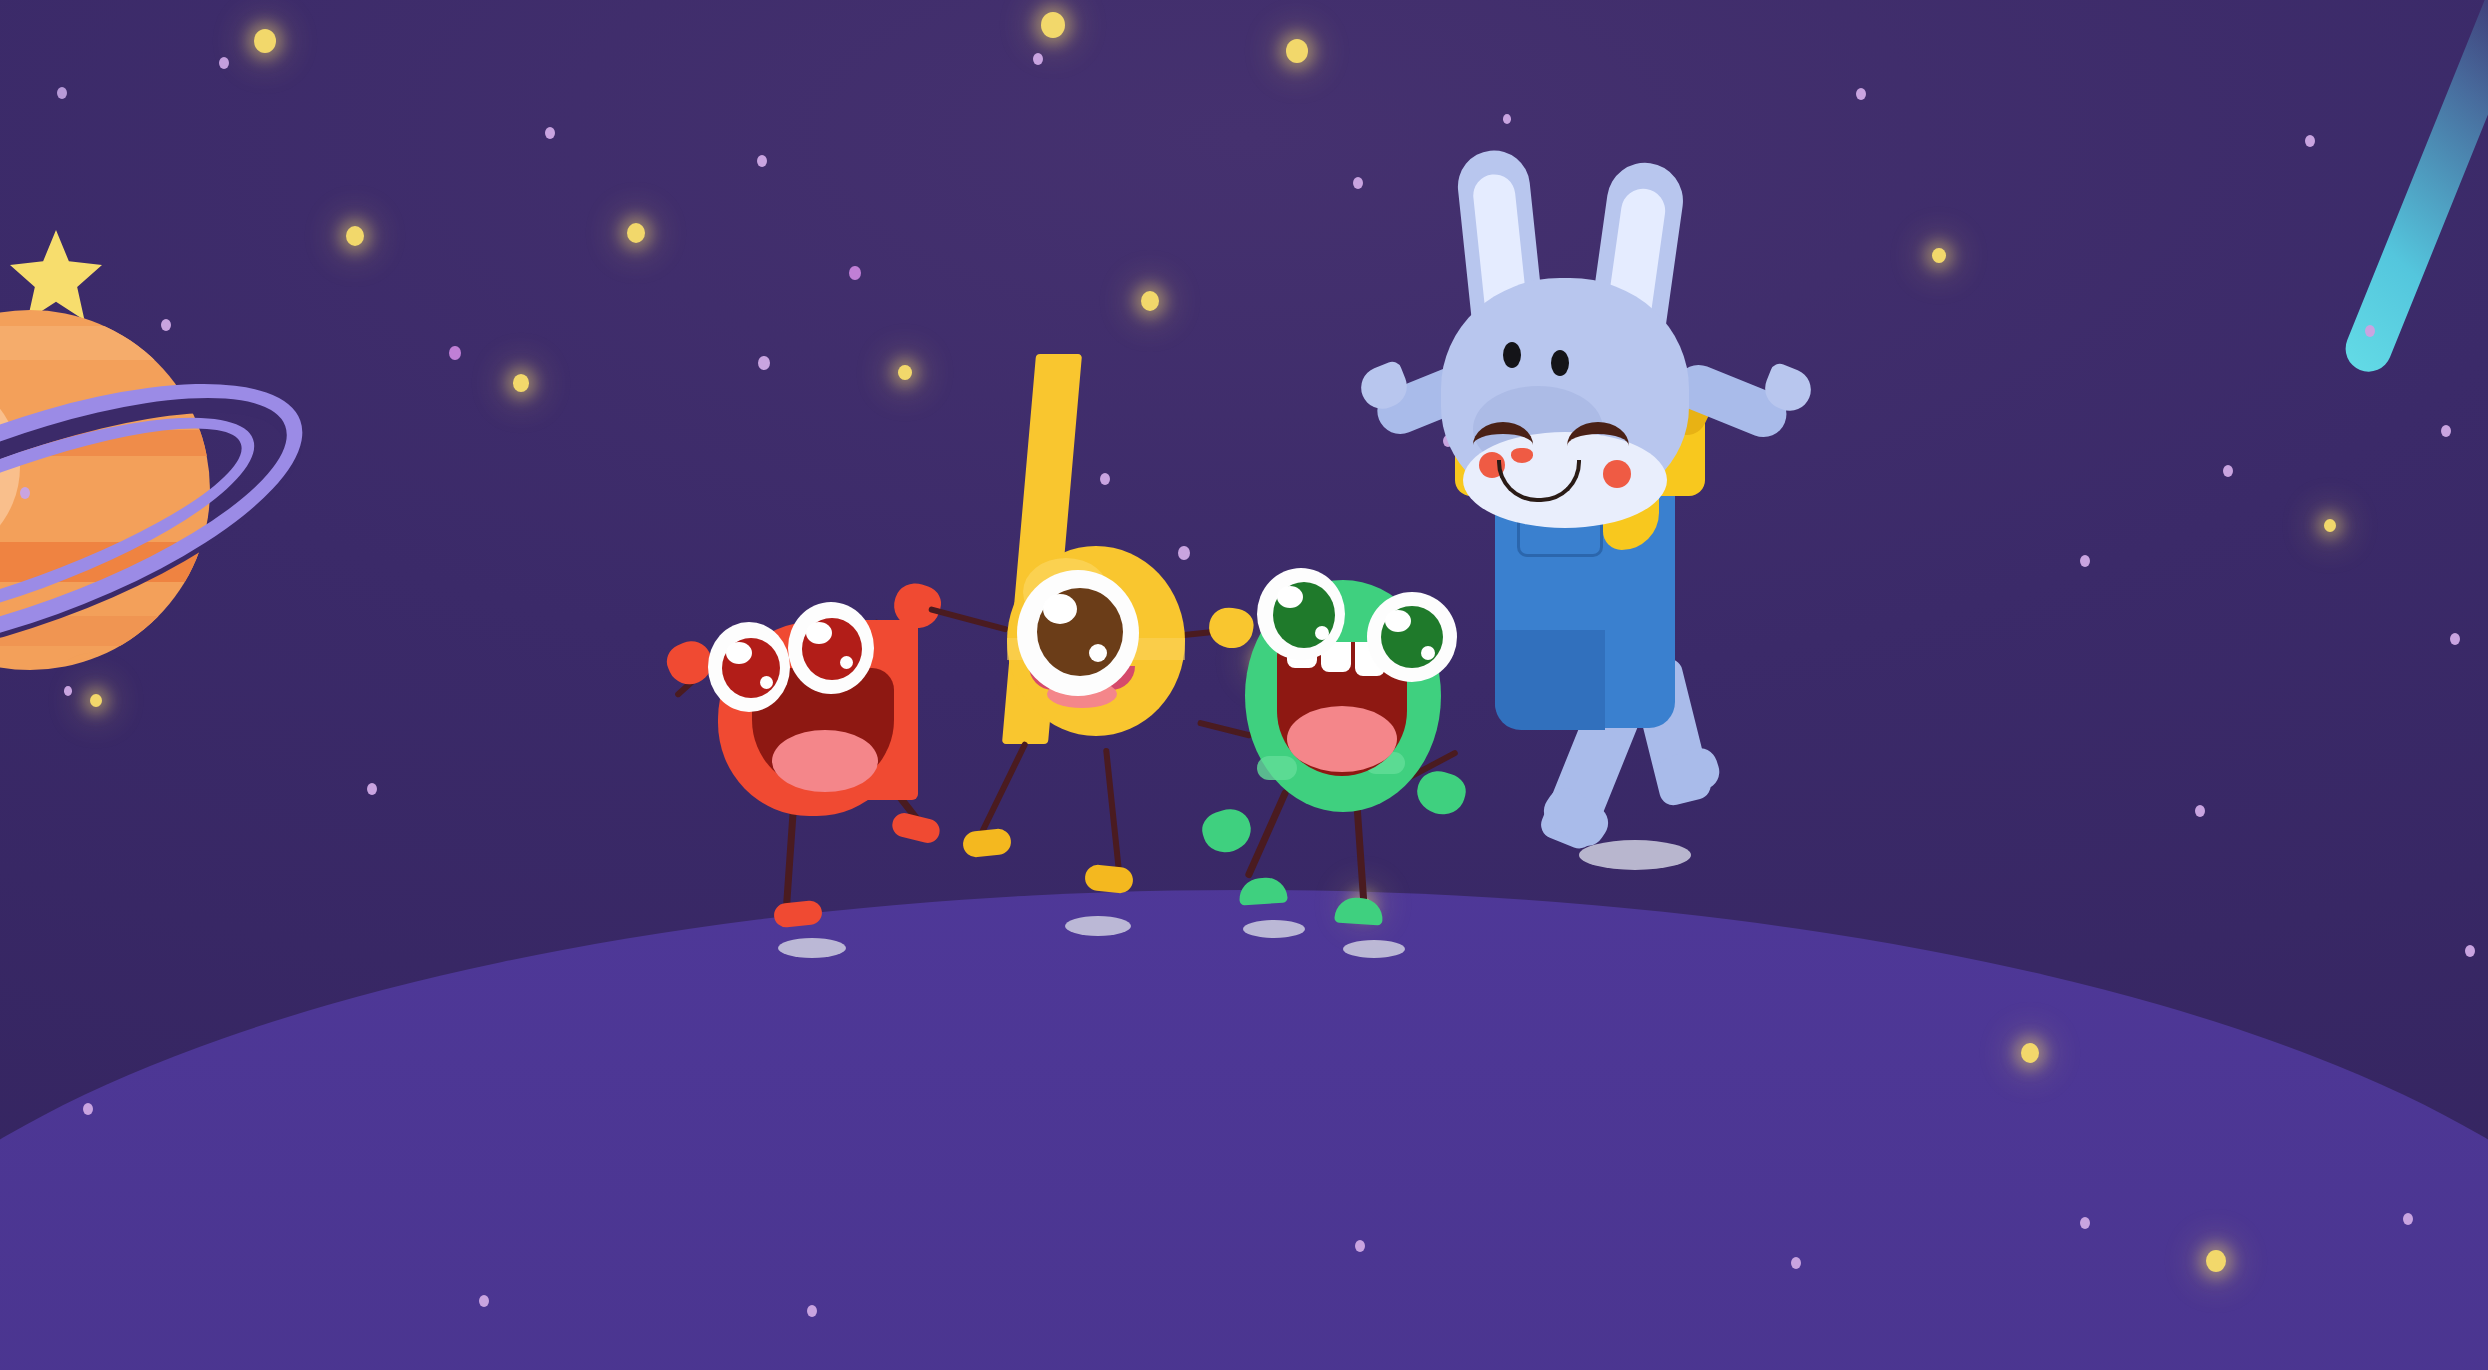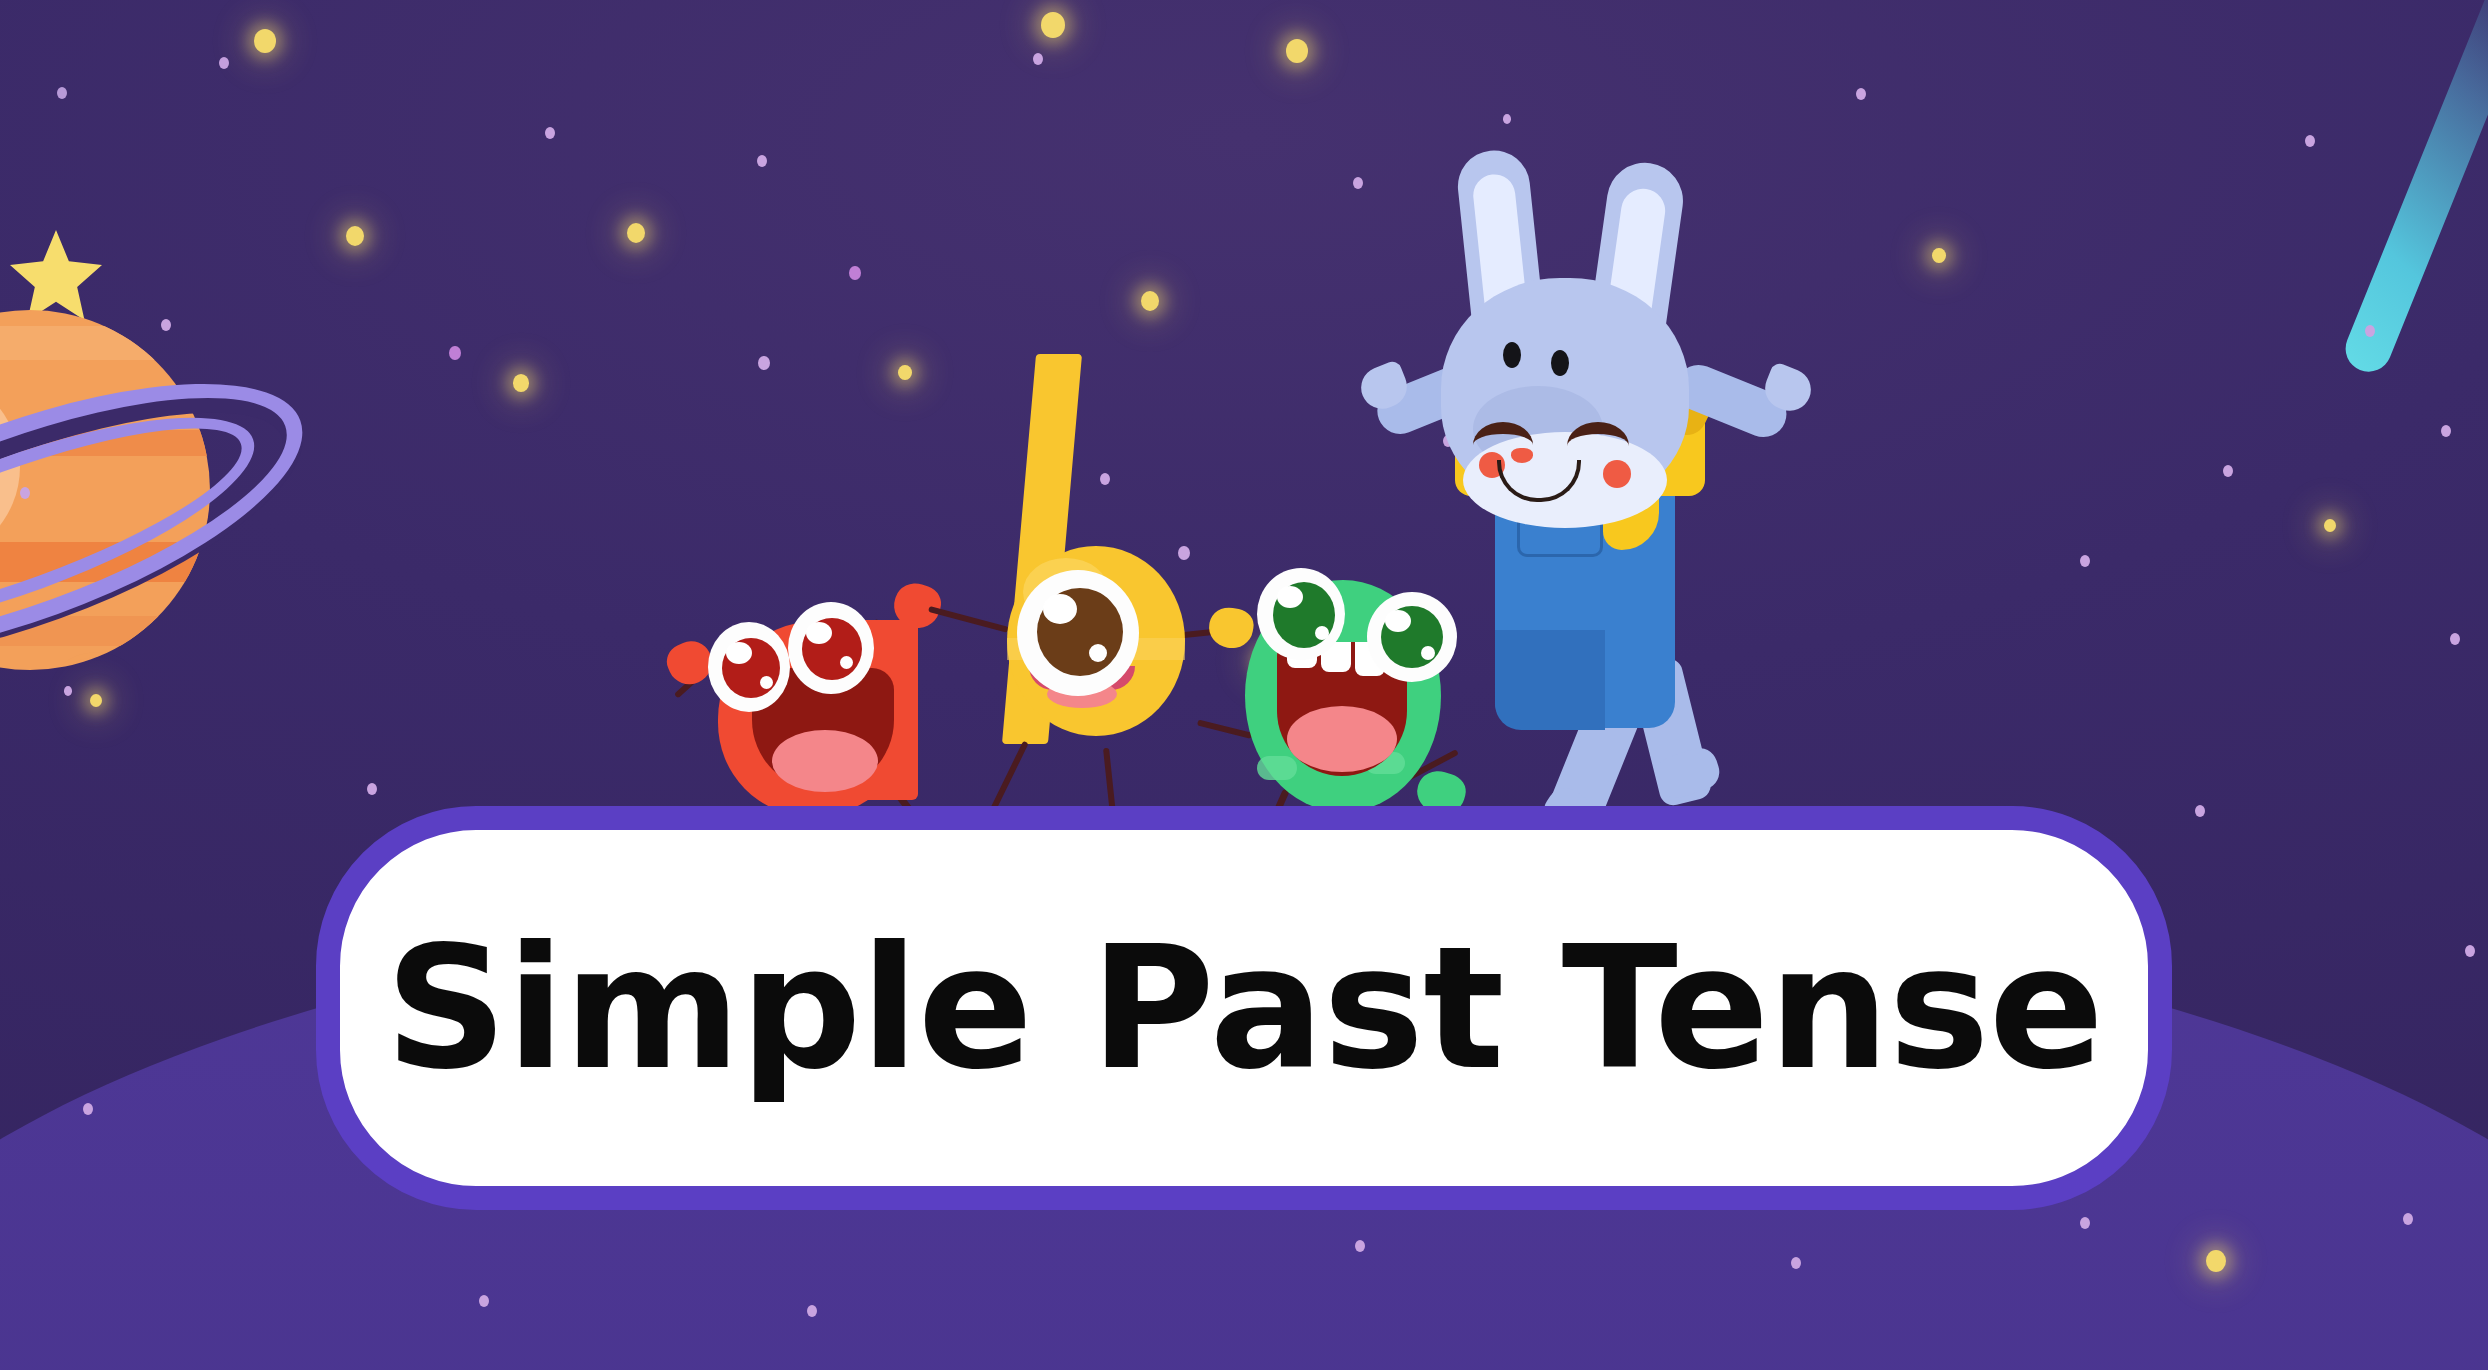--- a/index.html
+++ b/index.html
@@ -289,17 +289,14 @@
     <div style="position:absolute;left:134px;top:292px;width:26px;height:26px;border-radius:50%;background:#ef5b44;"></div>
     <div style="position:absolute;left:258px;top:300px;width:28px;height:28px;border-radius:50%;background:#ef5b44;"></div>
 
     <div style="position:absolute;left:166px;top:288px;width:22px;height:15px;background:#ef5b44;border-radius:50% 50% 60% 60%;"></div>
     <div style="position:absolute;left:152px;top:300px;width:76px;height:38px;border:4px solid #2a1b16;border-top:none;border-radius:0 0 40px 40px;"></div>
 
     <div style="position:absolute;left:198px;top:636px;width:66px;height:42px;background:#a9bbea;border-radius:18px;transform:rotate(34deg);"></div>
     <div style="position:absolute;left:312px;top:592px;width:62px;height:42px;background:#a9bbea;border-radius:18px;transform:rotate(-18deg);"></div>
   </div>
 
-  <div class="banner" style="left:316px;top:806px;width:1856px;height:404px;">
-    <span class="banner-title" style="font-size:170px;">Simple Past Tense</span>
-  </div>
 
 </div>
 
 </body></html>

